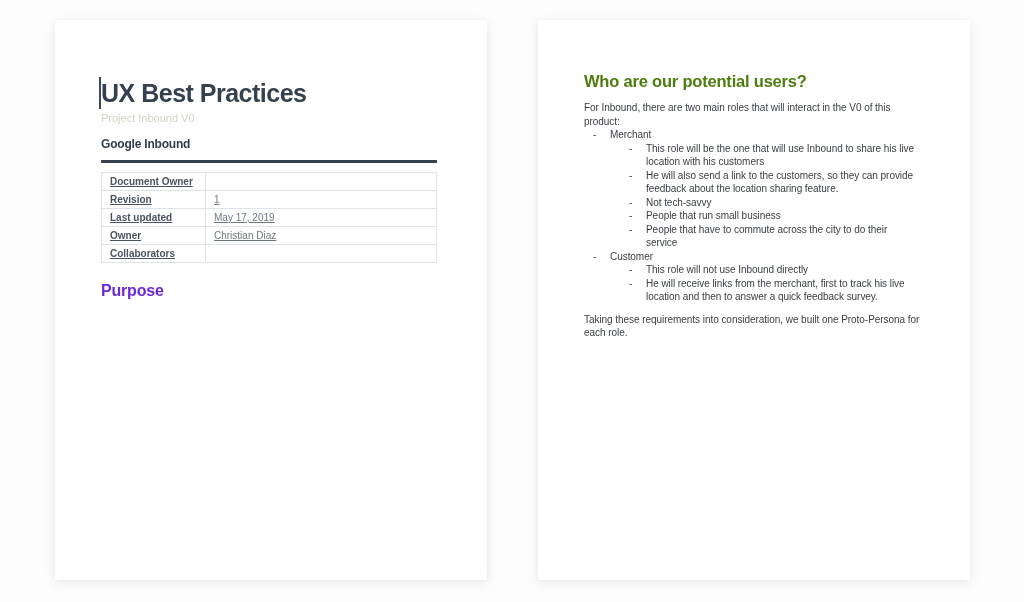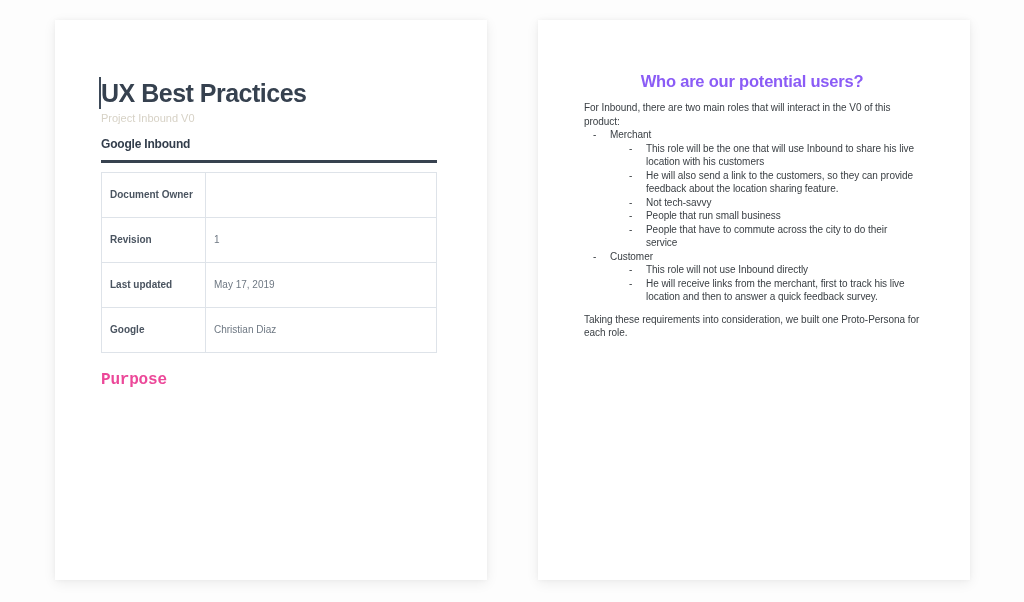--- a/index.html
+++ b/index.html
@@ -66,58 +66,57 @@
   }
   .meta-table {
     margin-top: 9px;
     width: 100%;
     border-collapse: collapse;
     table-layout: fixed;
   }
   .meta-table td {
     border: 1px solid #dee3e9;
     height: 18px;
-    padding: 16px 8px;
+    padding: 2px 8px;
     font-size: 10px;
     line-height: 12px;
     vertical-align: middle;
+    text-decoration: underline;
   }
   .meta-table td.label-cell {
     width: 104px;
     font-weight: bold;
     color: #4a5460;
   }
   .meta-table td.value-cell { color: #6e7883; }
 
   .body-heading {
     margin-top: 17px;
     font-size: 16px;
     font-weight: bold;
     letter-spacing: -0.2px;
-    color: #ec4899;
+    color: #6d28d9;
     line-height: 21px;
-    font-family: Liberation Mono, monospace;
   }
   .body-para {
     margin-top: 9px;
     font-size: 10px;
     line-height: 13.5px;
     letter-spacing: -0.05px;
     color: #3b4045;
   }
 
   
   .p2-heading {
     margin-top: 51px;
     font-size: 16.5px;
     font-weight: bold;
     letter-spacing: -0.2px;
-    color: #8b5cf6;
+    color: #4d7c0f;
     line-height: 21px;
-    text-align: center;
   }
   .p2-para {
     margin-top: 9px;
     font-size: 10px;
     line-height: 13.5px;
     letter-spacing: -0.05px;
     color: #3b4045;
   }
   .p2-para.gap { }
   .dash-list { list-style: none; }
@@ -159,22 +158,26 @@
           </tr>
           <tr>
             <td class="label-cell">Revision</td>
             <td class="value-cell">1</td>
           </tr>
           <tr>
             <td class="label-cell">Last updated</td>
             <td class="value-cell">May 17, 2019</td>
           </tr>
           <tr>
-            <td class="label-cell">Google</td>
+            <td class="label-cell">Owner</td>
             <td class="value-cell">Christian Diaz</td>
+          </tr>
+          <tr>
+            <td class="label-cell">Collaborators</td>
+            <td class="value-cell"></td>
           </tr>
         </tbody>
       </table>
 
       <h2 class="body-heading">Purpose</h2>
 
     </div>
   </div>
 
   <div class="page page-2">

